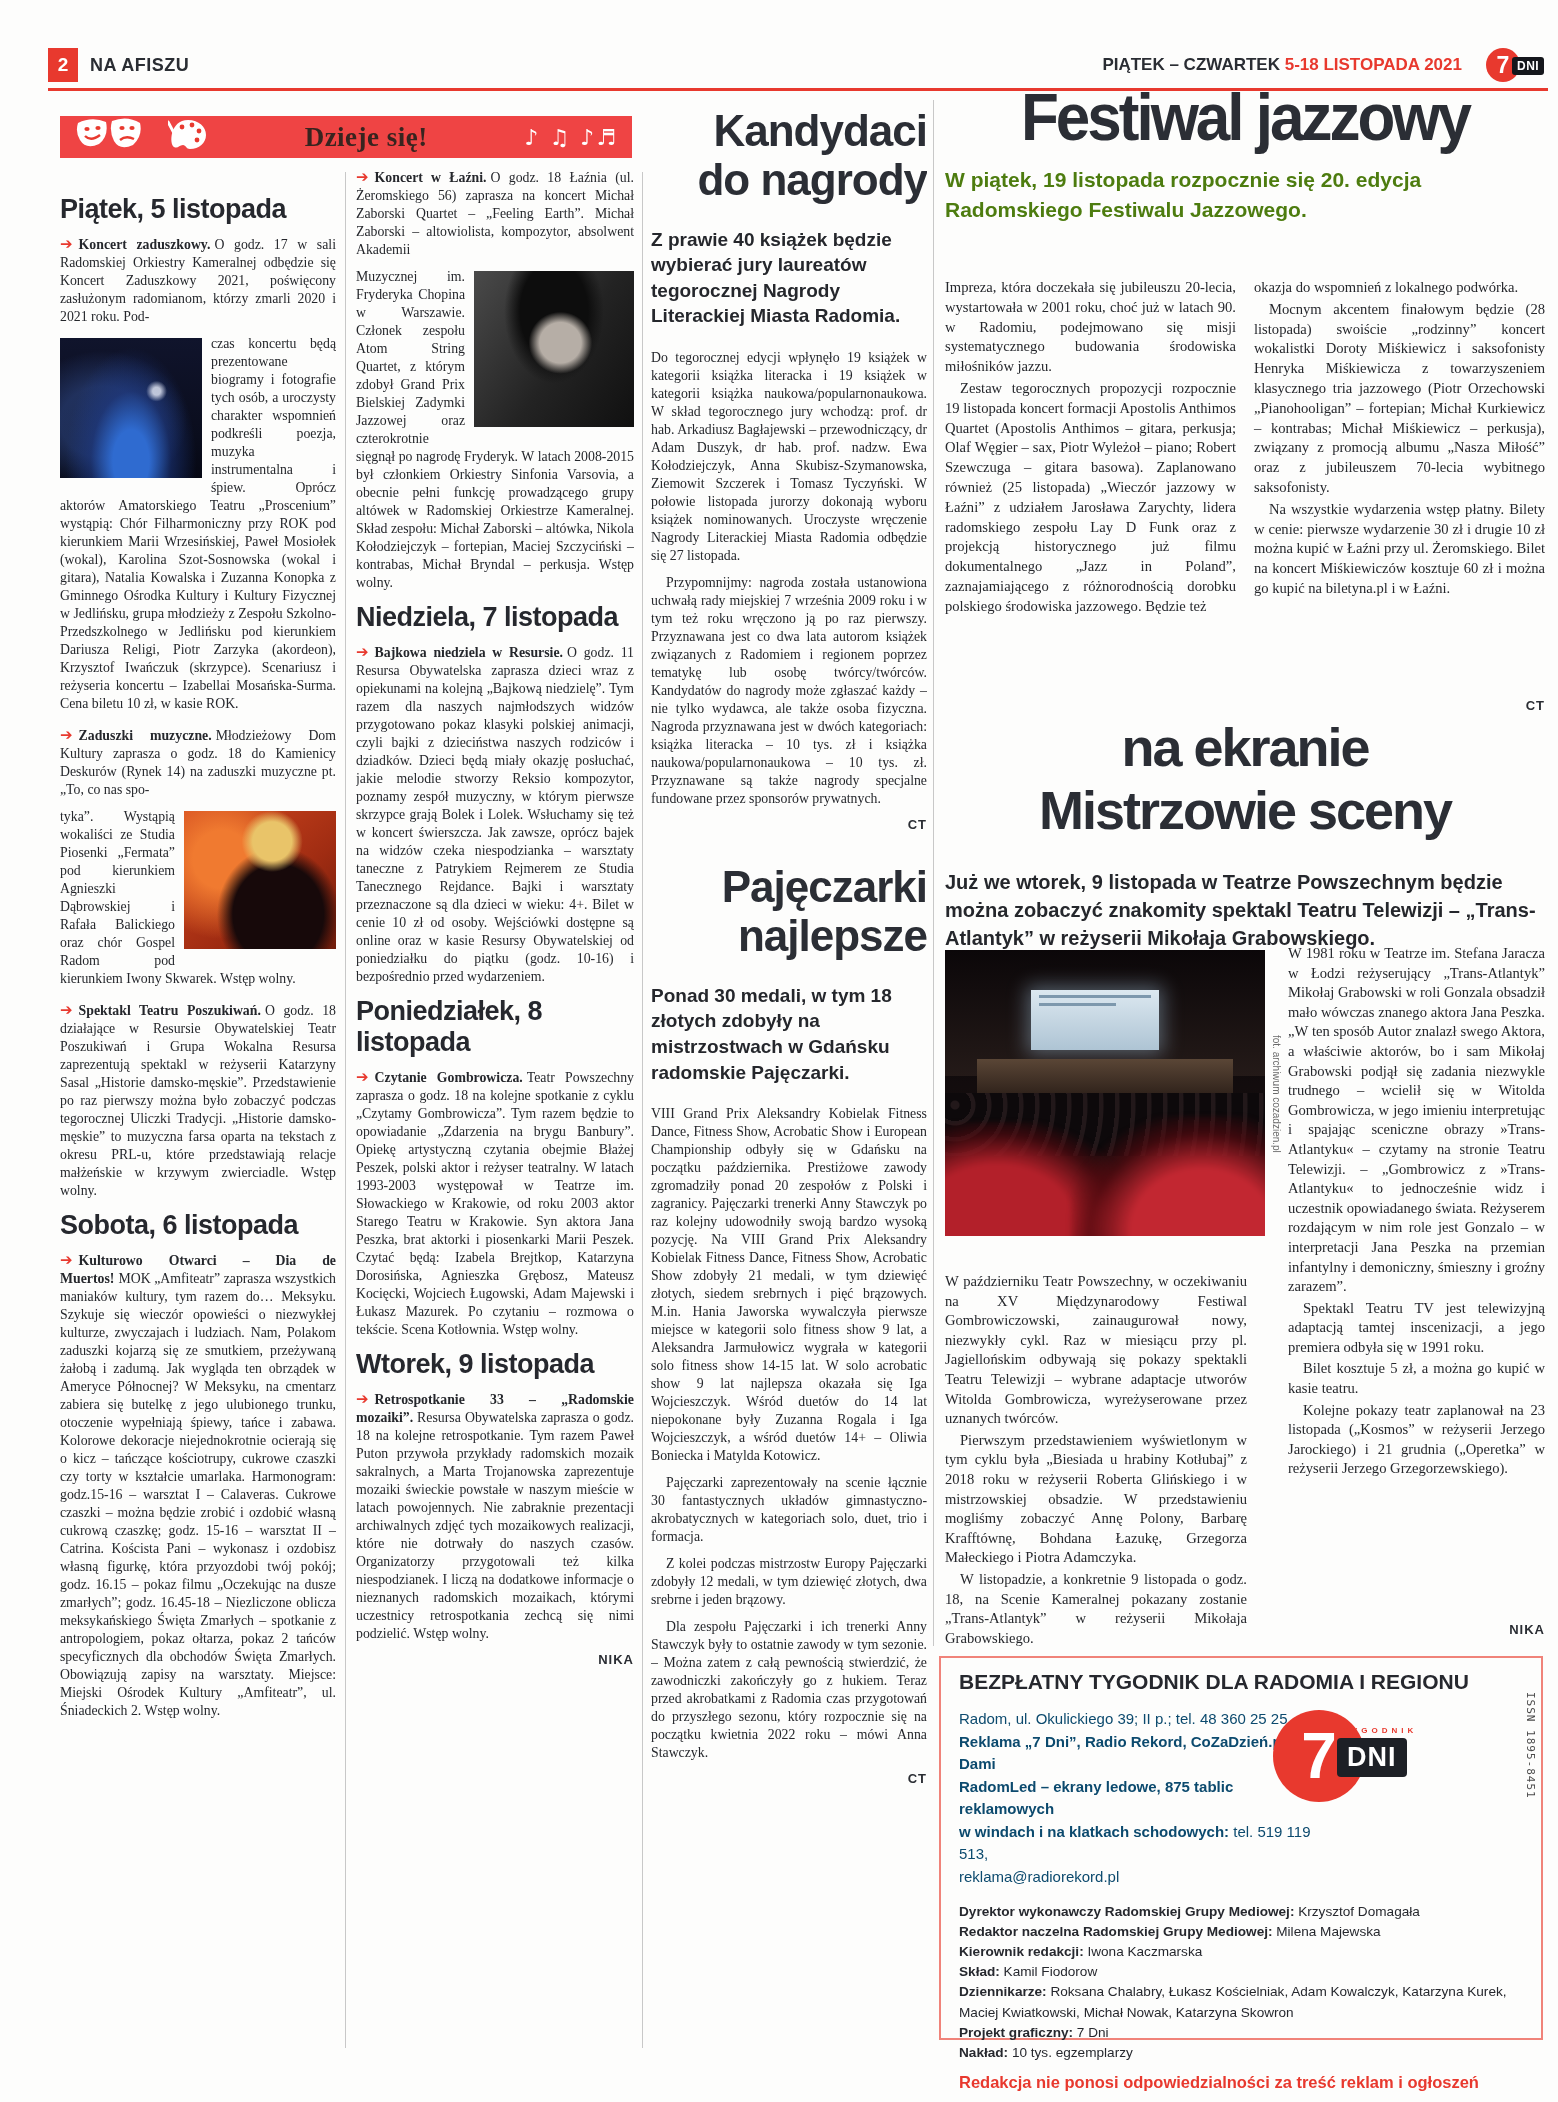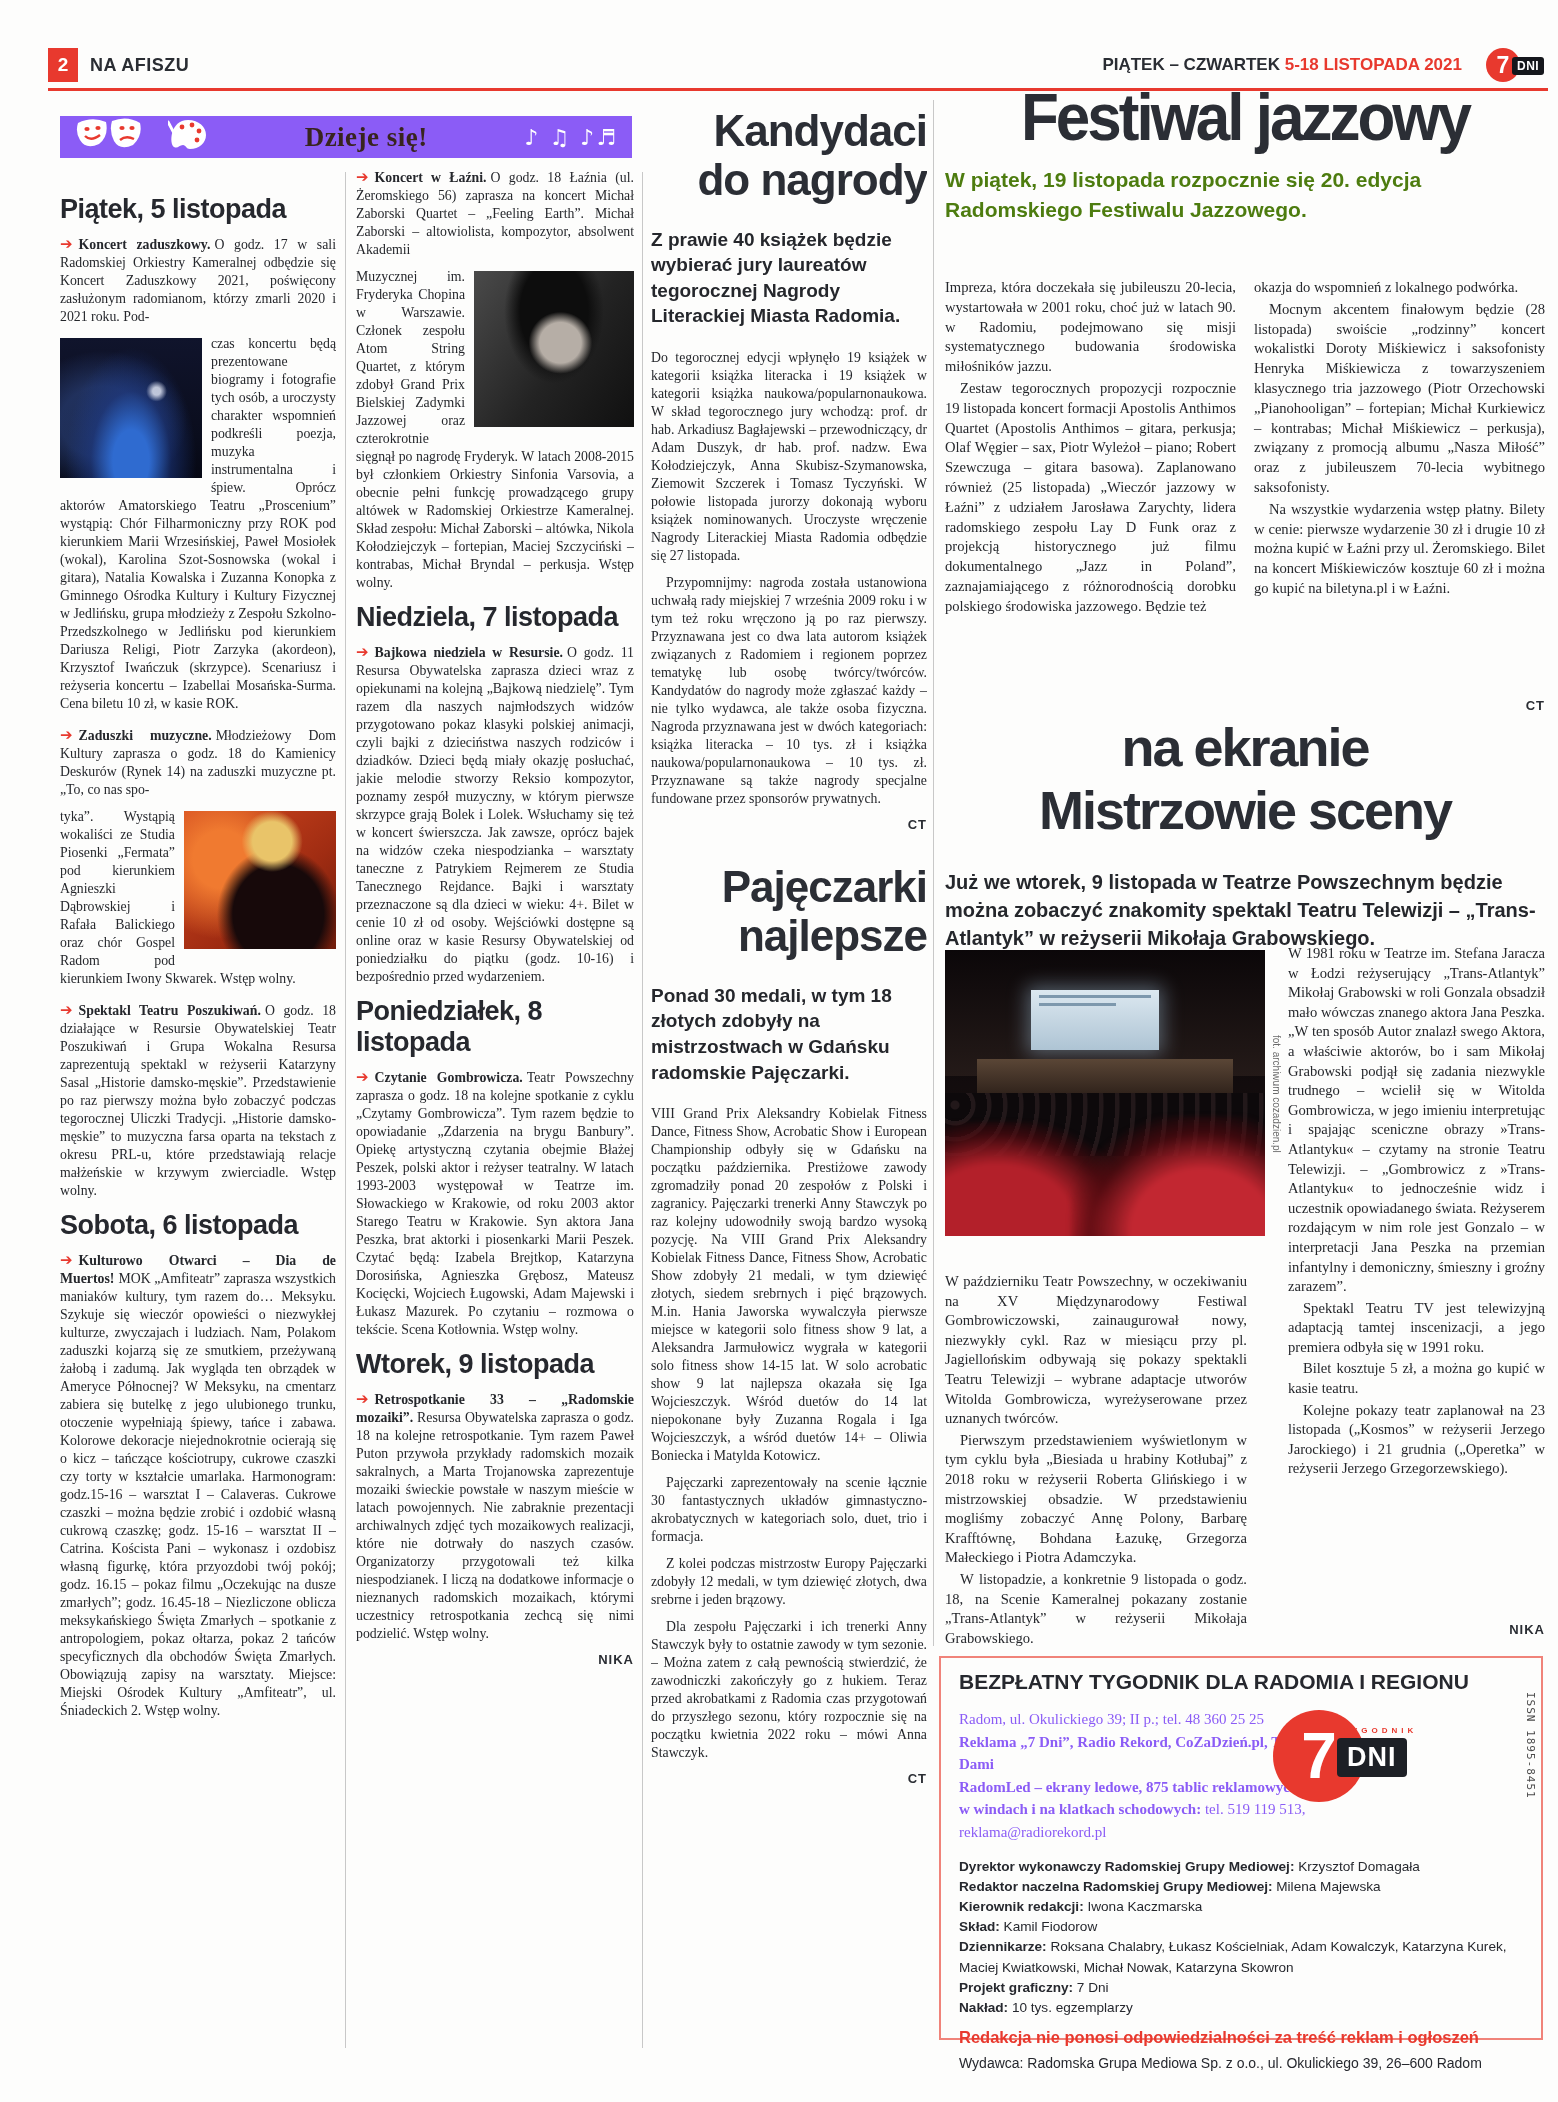--- a/index.html
+++ b/index.html
@@ -20,21 +20,21 @@
   .mh-dates{font-weight:bold;font-size:17px;color:#2a2d33;}
   .mh-dates .red{color:#e8392e;}
   .minilogo{position:relative;width:62px;height:36px;}
   .minilogo .circ{position:absolute;left:0;top:1px;width:34px;height:34px;border-radius:50%;
     background:#e8392e;color:#fff;font-weight:bold;font-size:23px;display:flex;
     align-items:center;justify-content:center;}
   .minilogo .dni{position:absolute;left:26px;top:10px;background:#15171c;color:#fff;
     font-weight:bold;font-size:12px;padding:2px 5px;border-radius:3px;letter-spacing:.5px;}
   .redrule{position:absolute;left:48px;top:88px;width:1500px;height:3px;background:#e8392e;}
   
-  .banner{position:absolute;left:60px;top:116px;width:572px;height:42px;background:#8b5cf6;
+  .banner{position:absolute;left:60px;top:116px;width:572px;height:42px;background:#ef4444;
     display:flex;align-items:center;padding:0 14px;box-sizing:border-box;gap:10px;}
   .banner-title{flex:1;text-align:center;font-weight:bold;font-size:27px;color:#38241f;
     letter-spacing:.5px;}
   .banner-notes{color:#fff;font-size:22px;letter-spacing:2px;white-space:nowrap;
     font-family:"DejaVu Sans",sans-serif;}
   
   .vline{position:absolute;width:1px;background:#c8c8c8;}
   .col{position:absolute;overflow:hidden;text-align:justify;}
   .col p{margin:0 0 9px 0;font-size:13.8px;line-height:18px;}
   .dayhead{font-family:"Liberation Sans","DejaVu Sans",sans-serif;font-weight:bold;
@@ -110,21 +110,21 @@
     linear-gradient(140deg,#d4491f,#a02c12 60%,#701c0b);}
   .ph3{width:160px;height:156px;background:
     radial-gradient(ellipse at 54% 46%,#b6aea6 0 17%,transparent 26%),
     radial-gradient(ellipse at 50% 26%,#0d0d0d 0 30%,transparent 44%),
     linear-gradient(125deg,#4a4a4a,#232323 55%,#101010);}
   
   .infobox{position:absolute;left:939px;top:1656px;width:604px;height:384px;
     border:2px solid #f0837a;box-sizing:border-box;padding:12px 18px;
     font-family:"Liberation Sans","DejaVu Sans",sans-serif;text-align:left;}
   .ib-title{font-weight:bold;font-size:21px;color:#26282e;margin-bottom:14px;}
-  .ib-contact{font-size:15px;line-height:1.5;color:#8b5cf6;width:370px;font-family:Liberation Serif, serif;}
+  .ib-contact{font-size:15px;line-height:1.5;color:#0c4a6e;width:370px;}
   .ib-contact .b{font-weight:bold;}
   .ib-staff{margin-top:14px;font-size:13.6px;line-height:1.48;color:#26282e;}
   .ib-staff b{font-weight:bold;}
   .ib-disclaimer{margin-top:10px;color:#e8392e;font-weight:bold;font-size:16.5px;}
   .ib-small{margin-top:6px;font-size:14px;line-height:1.55;color:#26282e;}
   .biglogo{position:absolute;right:118px;top:52px;width:150px;height:96px;}
   .biglogo .circ{position:absolute;left:0;top:0;width:92px;height:92px;border-radius:50%;
     background:#e8392e;color:#fff;font-weight:bold;font-size:64px;display:flex;
     align-items:center;justify-content:center;}
   .biglogo .tyg{position:absolute;left:70px;top:16px;color:#e8392e;font-size:8px;

